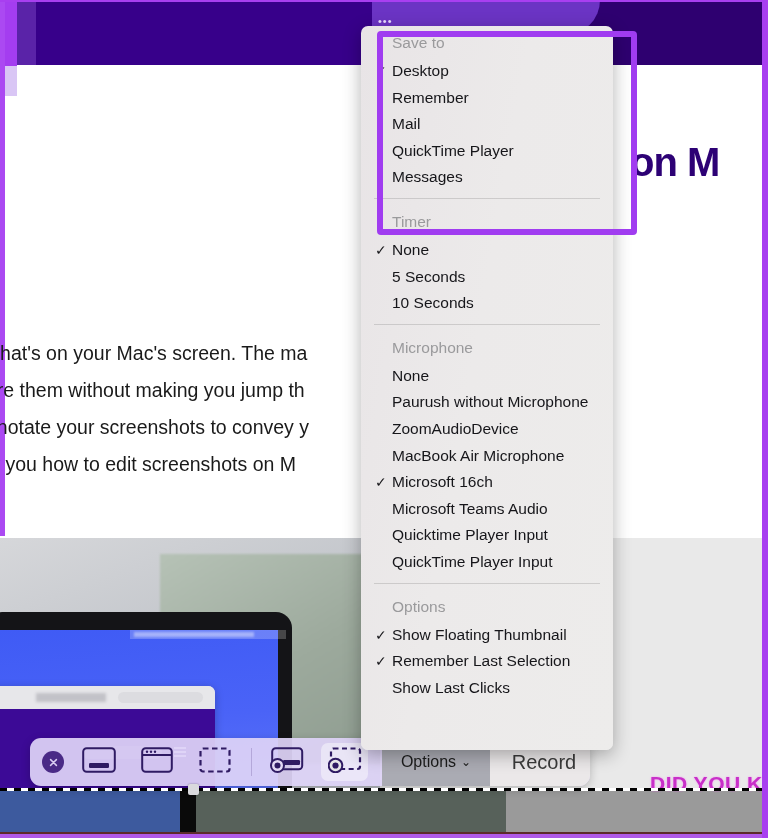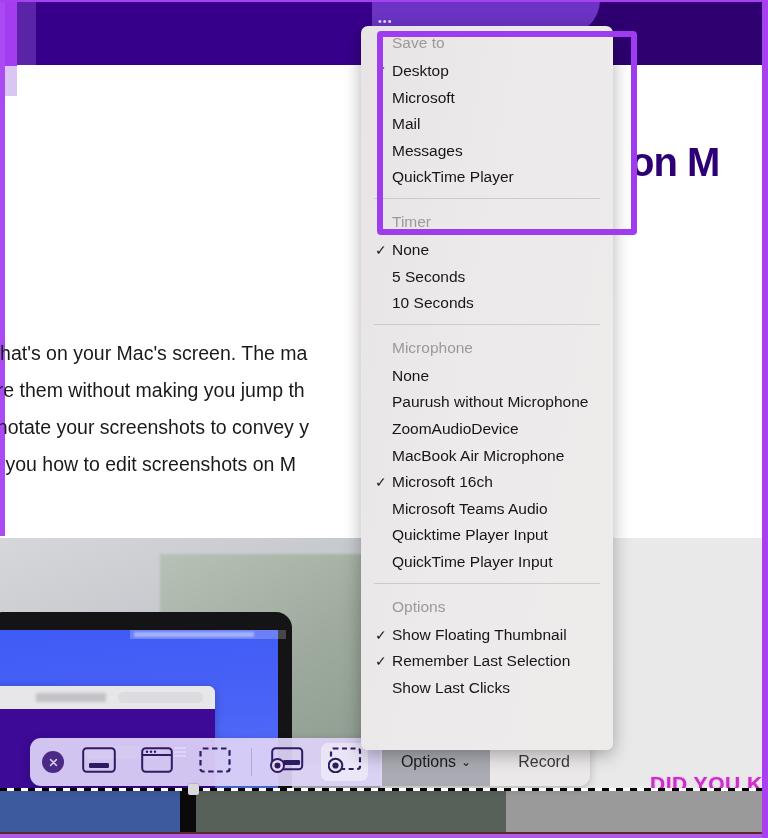--- a/index.html
+++ b/index.html
@@ -288,21 +288,21 @@
     display: flex; align-items: center; justify-content: center;
     font-size: 16px; color: #1c1c1c;
     background: rgba(150,155,152,0.72);
     flex: none;
     margin-left: 14px;
   }
   .cap-opt .chev { margin-left: 5px; font-size: 12px; }
   .cap-rec {
     height: 48px; min-width: 108px;
     display: flex; align-items: center; justify-content: center;
-    font-size: 16px; color: #3a3a3a;
+    font-size: 20px; color: #3a3a3a;
     background: rgba(236,234,232,0.9);
     flex: none;
   }
 
   
   .ants {
     position: absolute;
     left: 0; top: 788px; width: 768px; height: 3px;
     background: repeating-linear-gradient(to right, #000 0 7px, #fff 7px 14px);
   }
@@ -500,30 +500,30 @@
   <div class="ants-handle"></div>
 
   <div class="menu">
 
     <div class="menu-section-title">Save to</div>
     <div class="menu-item">
       <span class="check">✓</span>
       <span>Desktop</span>
     </div>
     <div class="menu-item">
-      <span>Microsoft</span>
+      <span>Remember</span>
     </div>
     <div class="menu-item">
       <span>Mail</span>
     </div>
     <div class="menu-item">
+      <span>QuickTime Player</span>
+    </div>
+    <div class="menu-item">
       <span>Messages</span>
-    </div>
-    <div class="menu-item">
-      <span>QuickTime Player</span>
     </div>
 
     <div class="menu-sep"></div>
 
     <div class="menu-section-title">Timer</div>
     <div class="menu-item">
       <span class="check">✓</span>
       <span>None</span>
     </div>
     <div class="menu-item">

